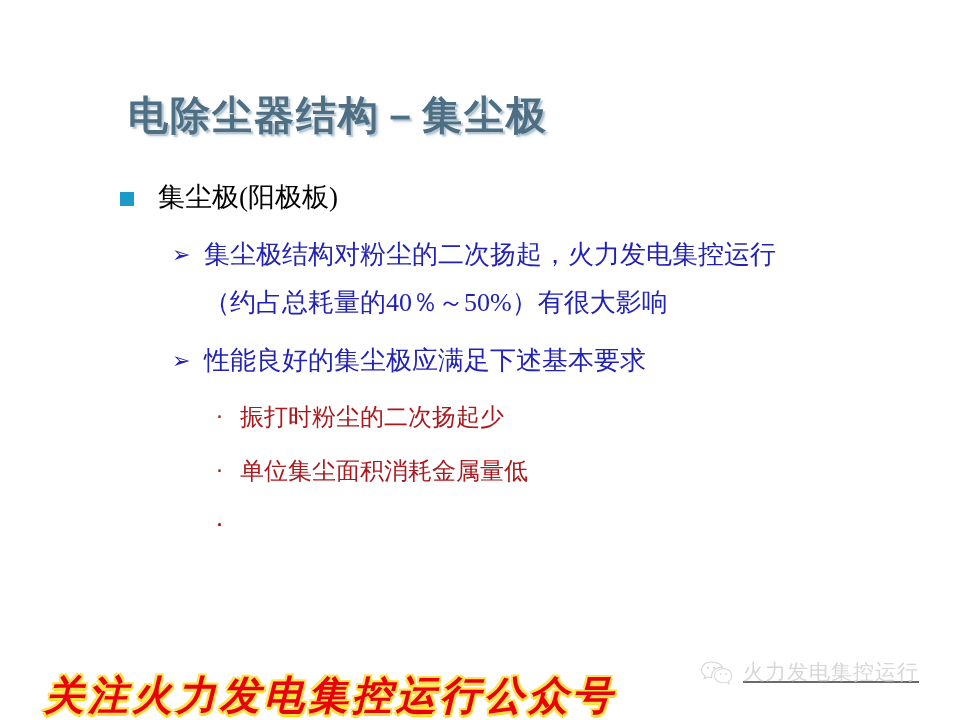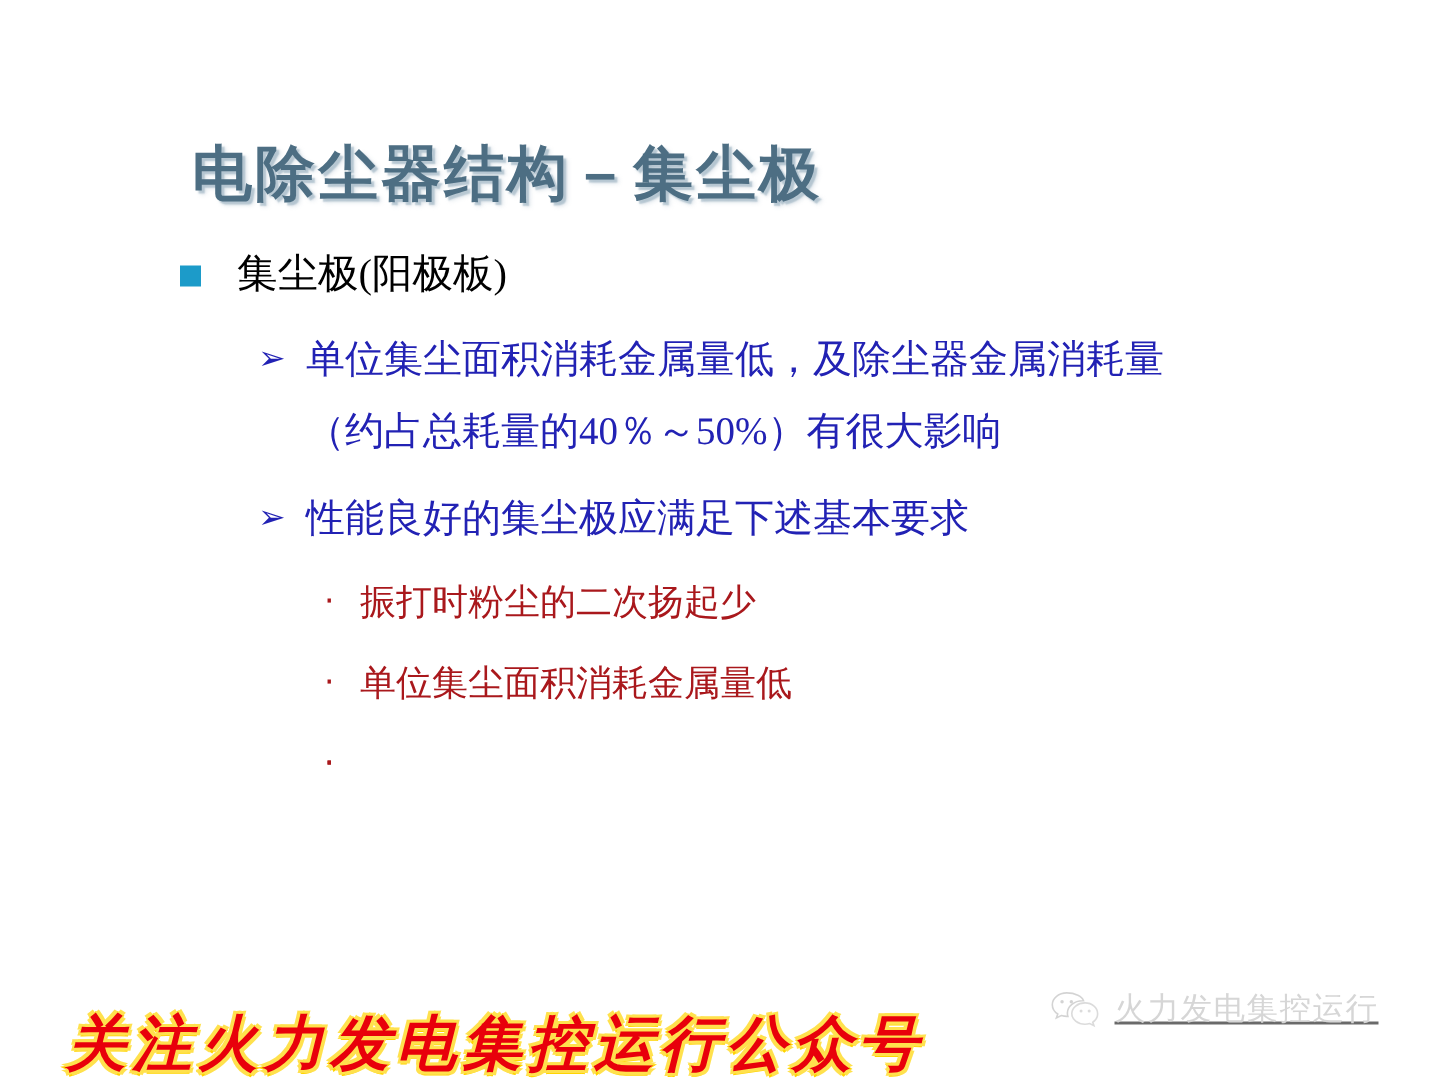--- a/index.html
+++ b/index.html
@@ -28,21 +28,21 @@
     color: #4d6e83;
     text-shadow: 2px 2px 1px rgba(120,150,170,0.45),
                  3px 3px 3px rgba(160,180,195,0.30);
     white-space: nowrap;
   }
 
   
   .body-area {
     position: absolute;
     left: 0;
-    top: 164px;
+    top: 179px;
     width: 880px;
   }
 
   
   .lvl1 {
     position: relative;
     margin: 0 0 18px 0;
     padding-left: 158px;
     font-size: 27px;
     line-height: 36px;
@@ -162,21 +162,21 @@
 
   <div class="body-area">
 
     <div class="lvl1">
       <span class="marker-square"></span>
       <span>集尘极(阳极板)</span>
     </div>
 
     <div class="lvl2">
       <span class="marker-arrow">➢</span>
-      <span>单位集尘面积消耗金属量低，及除尘器金属消耗量</span>
+      <span>集尘极结构对粉尘的二次扬起，火力发电集控运行</span>
     </div>
     <div class="lvl2-cont">（约占总耗量的40％～50%）有很大影响</div>
 
     <div class="lvl2" style="margin-top:14px;">
       <span class="marker-arrow">➢</span>
       <span>性能良好的集尘极应满足下述基本要求</span>
     </div>
 
     <div class="lvl3" style="margin-top:12px;">
       <span class="marker-dot">·</span>

